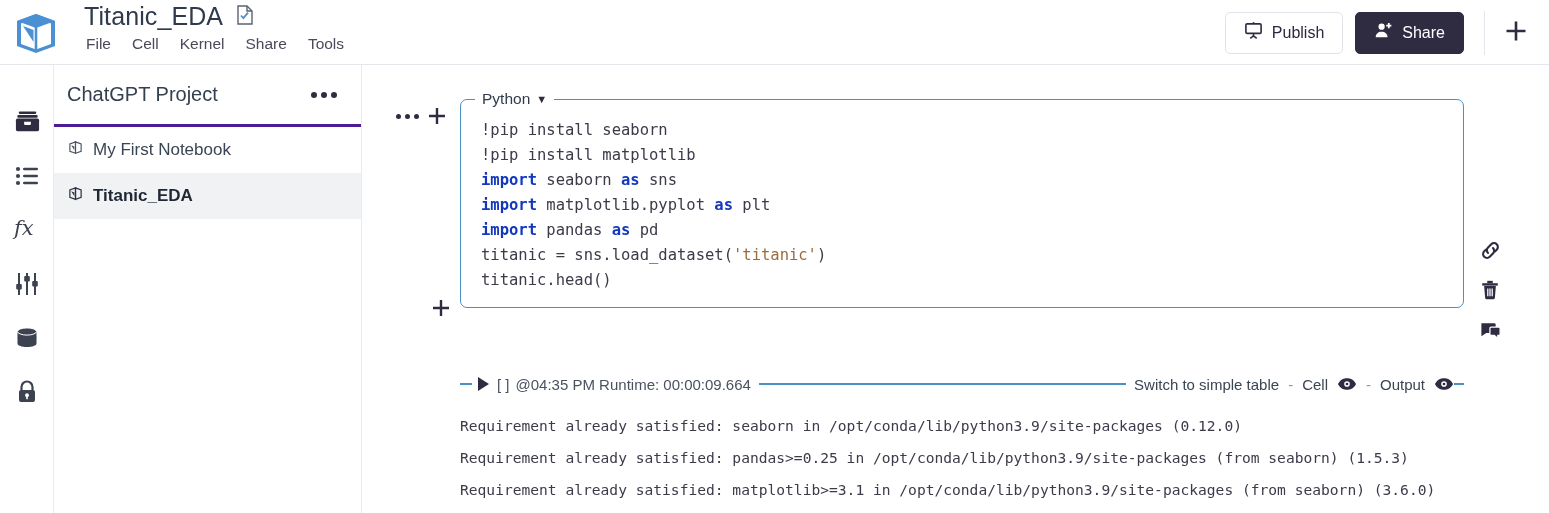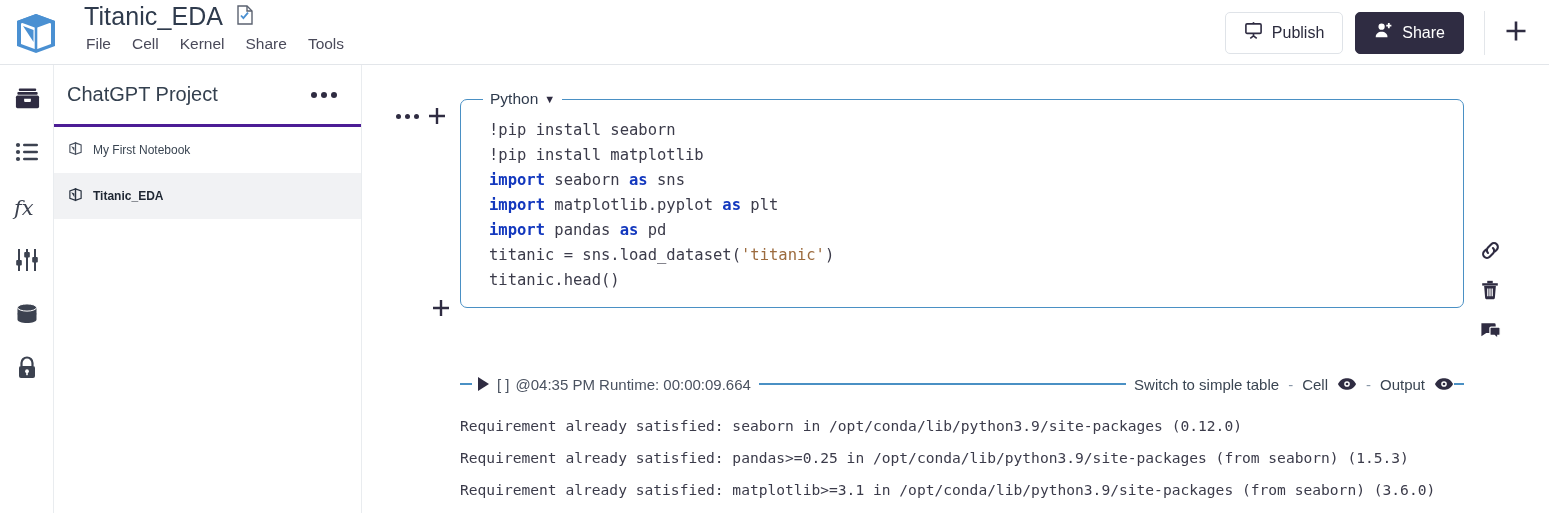--- a/index.html
+++ b/index.html
@@ -51,62 +51,62 @@
   .vdiv { width: 1px; height: 44px; background: #e3e6ea; margin: 0 16px 0 20px; }
   .plus-top { width: 30px; height: 30px; margin-right: 18px; cursor: pointer; display:flex; align-items:center; justify-content:center; }
 
   
   .rail {
     position: absolute; left: 0; top: 65px; width: 54px; height: 448px;
     background: #ffffff; border-right: 1px solid #e9ecef;
     padding-top: 20px;
   }
   .rail-item {
-    width: 54px; height: 54px; display: flex; align-items: flex-start; justify-content: center;
+    width: 54px; height: 54px; display: flex; align-items: flex-end; justify-content: center;
     cursor: pointer;
   }
 
   
   .panel {
     position: absolute; left: 54px; top: 65px; width: 308px; height: 448px;
     background: #ffffff; border-right: 1px solid #e9ecef;
   }
   .panel-head {
     height: 62px; display: flex; align-items: center; justify-content: space-between;
     padding: 0 22px 0 13px; border-bottom: 3px solid #4c1d95;
   }
   .panel-title { font-size: 20px; color: #34404f; font-weight: 400; }
   .dots { display: flex; gap: 4px; cursor: pointer; padding: 6px 2px; }
   .dots i { width: 6px; height: 6px; border-radius: 50%; background: #2f2c42; display:block; }
 
   .nb-item {
     display: flex; align-items: center; gap: 10px;
     height: 46px; padding-left: 14px; cursor: pointer;
-    font-size: 12px; color: #3a4552;
+    font-size: 17px; color: #3a4552;
   }
   .nb-item.selected { background: #f1f2f4; font-weight: 700; color: #1f2733; }
 
   
   .main {
     position: absolute; left: 362px; top: 65px; width: 1187px; height: 448px;
     background: #ffffff; overflow: hidden;
   }
   .cell-gutter {
     position: absolute; left: 34px; top: 40px; display: flex; align-items: center; gap: 4px;
   }
   .gut-dots { display:flex; gap:4px; cursor:pointer; }
   .gut-dots i { width: 5px; height: 5px; border-radius: 50%; background: #2f2c42; display:block; }
   .gut-plus { cursor: pointer; margin-left: 3px; display:flex; }
   .plus-below { position: absolute; left: 68px; top: 232px; cursor: pointer; }
 
   
   .cell {
     position: absolute; left: 98px; top: 25px; width: 1004px;
     border: 1.6px solid #4a90c4; border-radius: 7px;
-    margin: 0; padding: 0 0 0 8px;
+    margin: 0; padding: 0 0 0 0;
   }
   .cell legend {
     margin-left: 14px; padding: 0 7px;
     font-size: 15.5px; color: #2f3b4d;
     display: flex; align-items: center; gap: 6px; cursor: pointer;
   }
   .caret { font-size: 11px; color: #2f2c42; line-height: 1; }
   .code {
     font-family: "DejaVu Sans Mono", "Liberation Mono", monospace;
     font-size: 15.5px; line-height: 25px;

